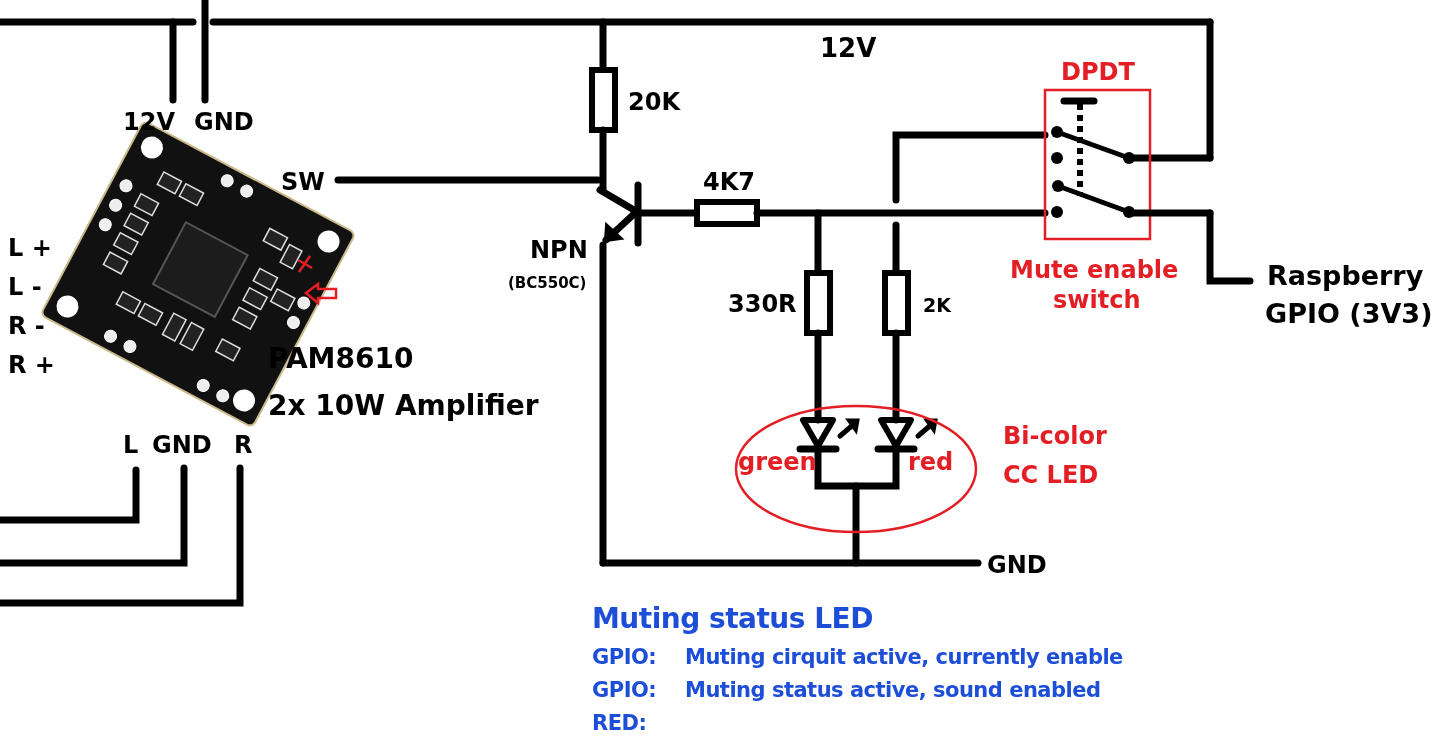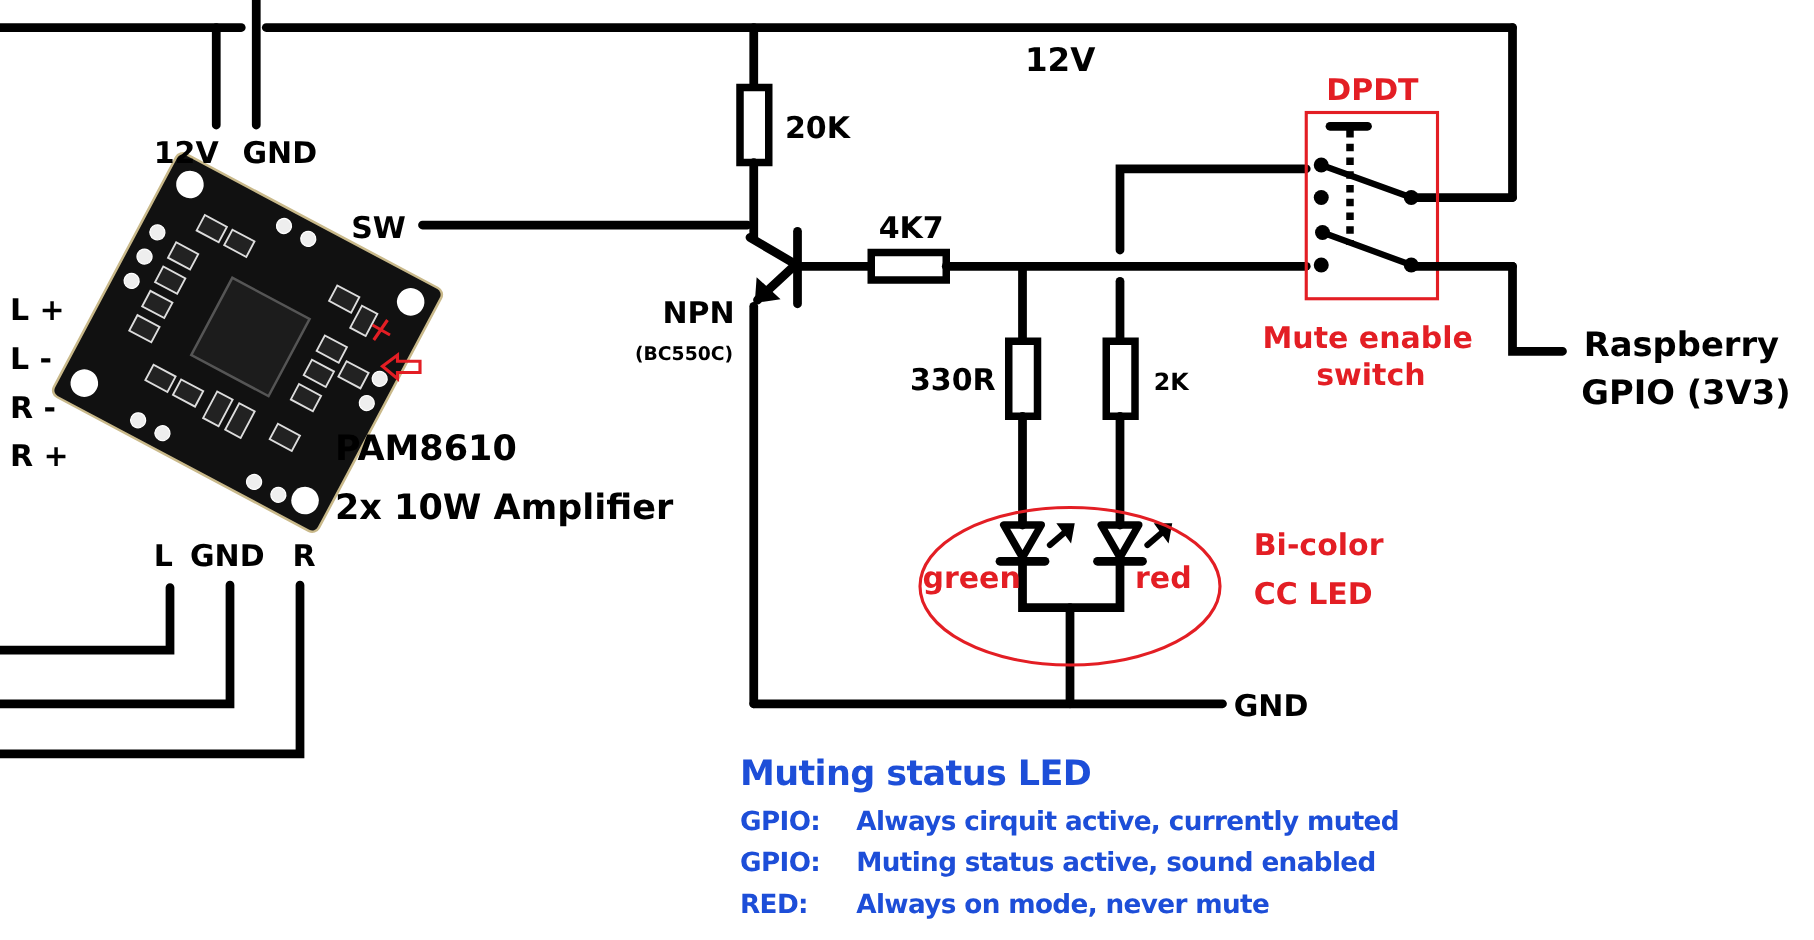--- a/index.html
+++ b/index.html
@@ -175,23 +175,22 @@
   <text class="lbl-red" x="1053" y="308" font-size="24">switch</text>
 
   <text class="lbl" x="1267" y="285" font-size="27">Raspberry</text>
   <text class="lbl" x="1265" y="323" font-size="27">GPIO (3V3)</text>
 </svg>
 
 <div class="legend">
   <div class="legend-title">Muting status LED</div>
   <div class="legend-row">
     <span class="legend-key">GPIO:</span>
-    <span class="legend-desc">Always cirquit active, currently muted</span>
+    <span class="legend-desc">Muting cirquit active, currently enable</span>
   </div>
   <div class="legend-row">
     <span class="legend-key">GPIO:</span>
     <span class="legend-desc">Muting status active, sound enabled</span>
   </div>
   <div class="legend-row">
     <span class="legend-key">RED:</span>
-    <span class="legend-desc">Always on mode, never mute</span>
   </div>
 </div>
 
 </body></html>

